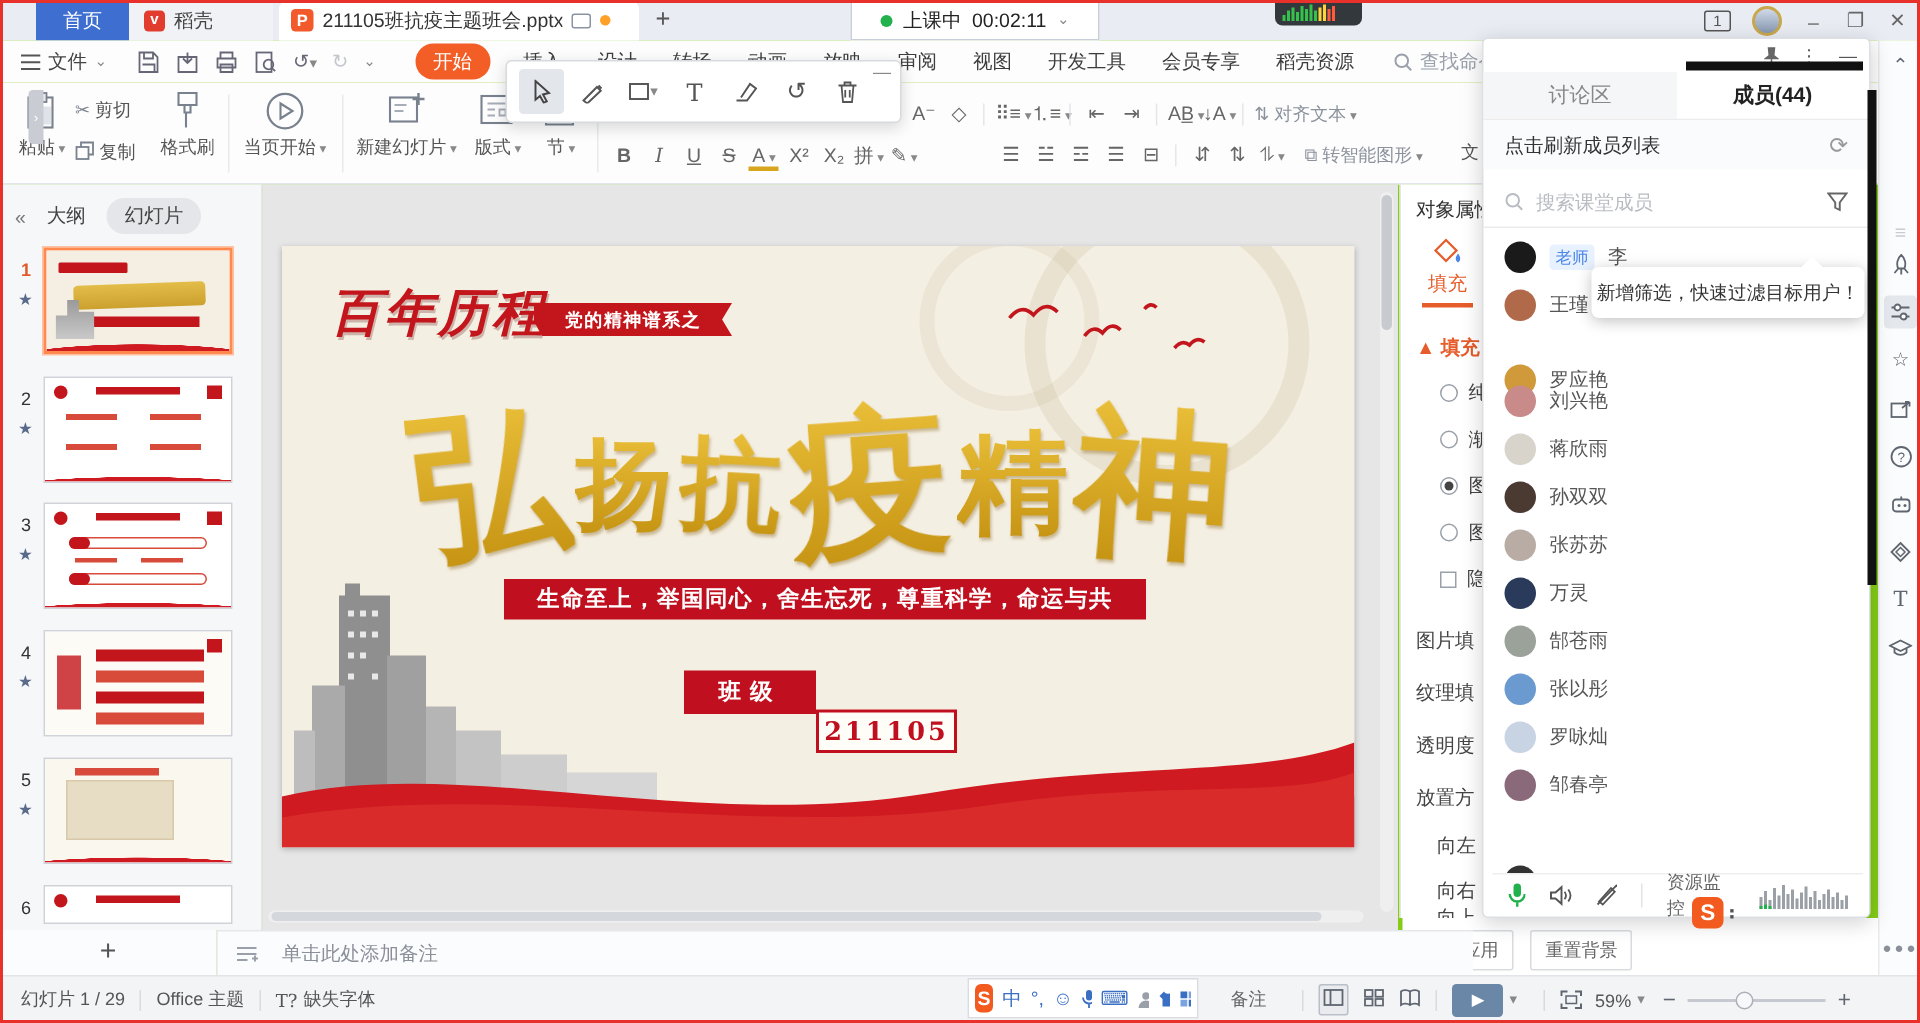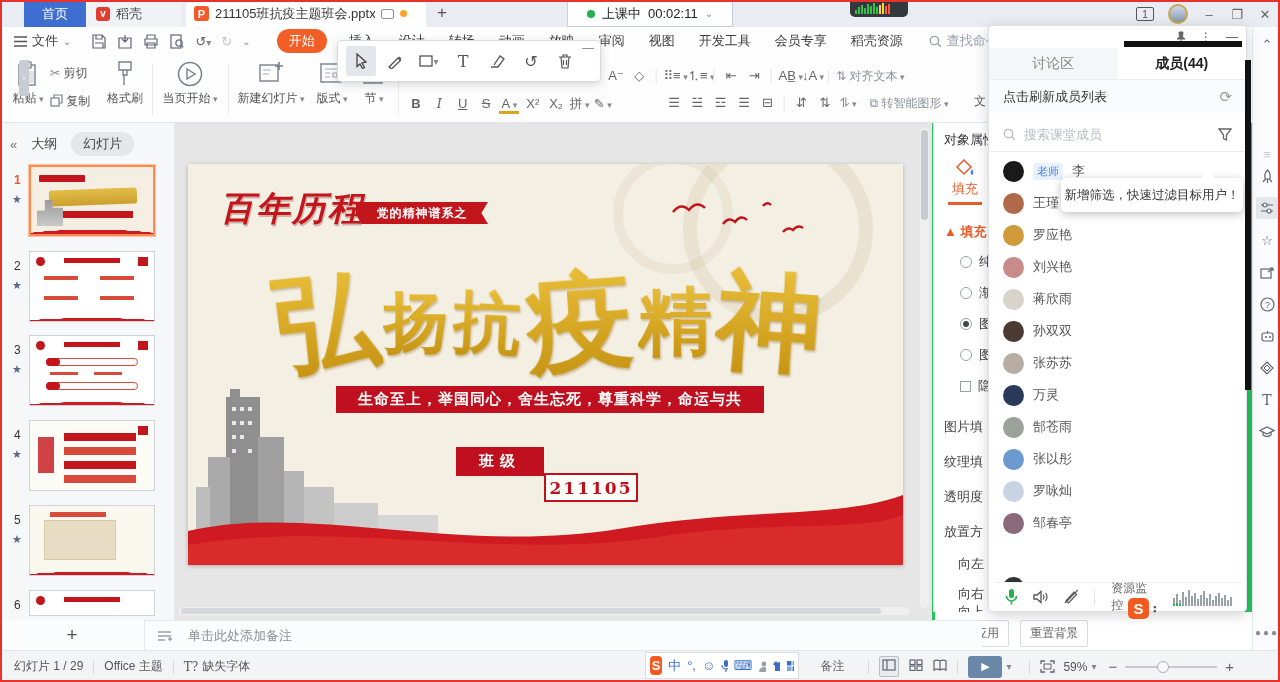--- a/index.html
+++ b/index.html
@@ -1,17 +1,17 @@
 <!DOCTYPE html>
 <html><head>
 <meta charset="utf-8">
 <style>
   * { margin:0; padding:0; box-sizing:border-box; }
   body { font-family:"Liberation Sans","DejaVu Sans",sans-serif; background:#222; }
-  .screen { position:relative; width:1280px; height:682px; background:#22c55e; overflow:hidden;
+  .screen { position:relative; width:1280px; height:682px; background:#84cc16; overflow:hidden;
             font-size:12px; color:#333; }
   .screen::after { content:""; position:absolute; inset:0; border:2px solid #e8312a; z-index:990; pointer-events:none; }
 
   
   .tabbar { position:absolute; left:0; top:0; width:1280px; height:27px; background:#e9edf3; }
   .tab-home { position:absolute; left:24px; top:0; width:62px; height:27px; background:#3e6ed0; color:#fff;
               display:flex; align-items:center; justify-content:center; font-size:13px; }
   .tab-docer { position:absolute; left:86px; top:0; width:96px; height:27px; background:#f0f2f6;
                display:flex; align-items:center; gap:6px; padding-left:10px; font-size:13px; color:#444; }
   .docer-logo { width:14px; height:14px; background:#e23c2f; border-radius:3px; color:#fff; font-weight:bold;
@@ -743,21 +743,21 @@
     <div class="mlist-clip">
       <div class="m-row" style="top:6px">
         <span class="m-ava" style="background: rgb(26, 26, 26);"></span>
         <span class="m-badge">老师</span>
         <span class="m-name" style="max-width:14px">李</span>
       </div>
       <div class="m-row" style="top:38px">
           <span class="m-ava" style="background: rgb(176, 106, 74);"></span>
           <span class="m-name">王瑾</span>
         </div>
-      <div class="m-row" style="top:70px">
+      <div class="m-row" style="top:88px">
           <span class="m-ava" style="background: rgb(208, 154, 58);"></span>
           <span class="m-name">罗应艳</span>
         </div>
       <div class="m-row" style="top:102px">
           <span class="m-ava" style="background: rgb(201, 138, 138);"></span>
           <span class="m-name">刘兴艳</span>
         </div>
       <div class="m-row" style="top:134px">
           <span class="m-ava" style="background: rgb(216, 212, 204);"></span>
           <span class="m-name">蒋欣雨</span>

